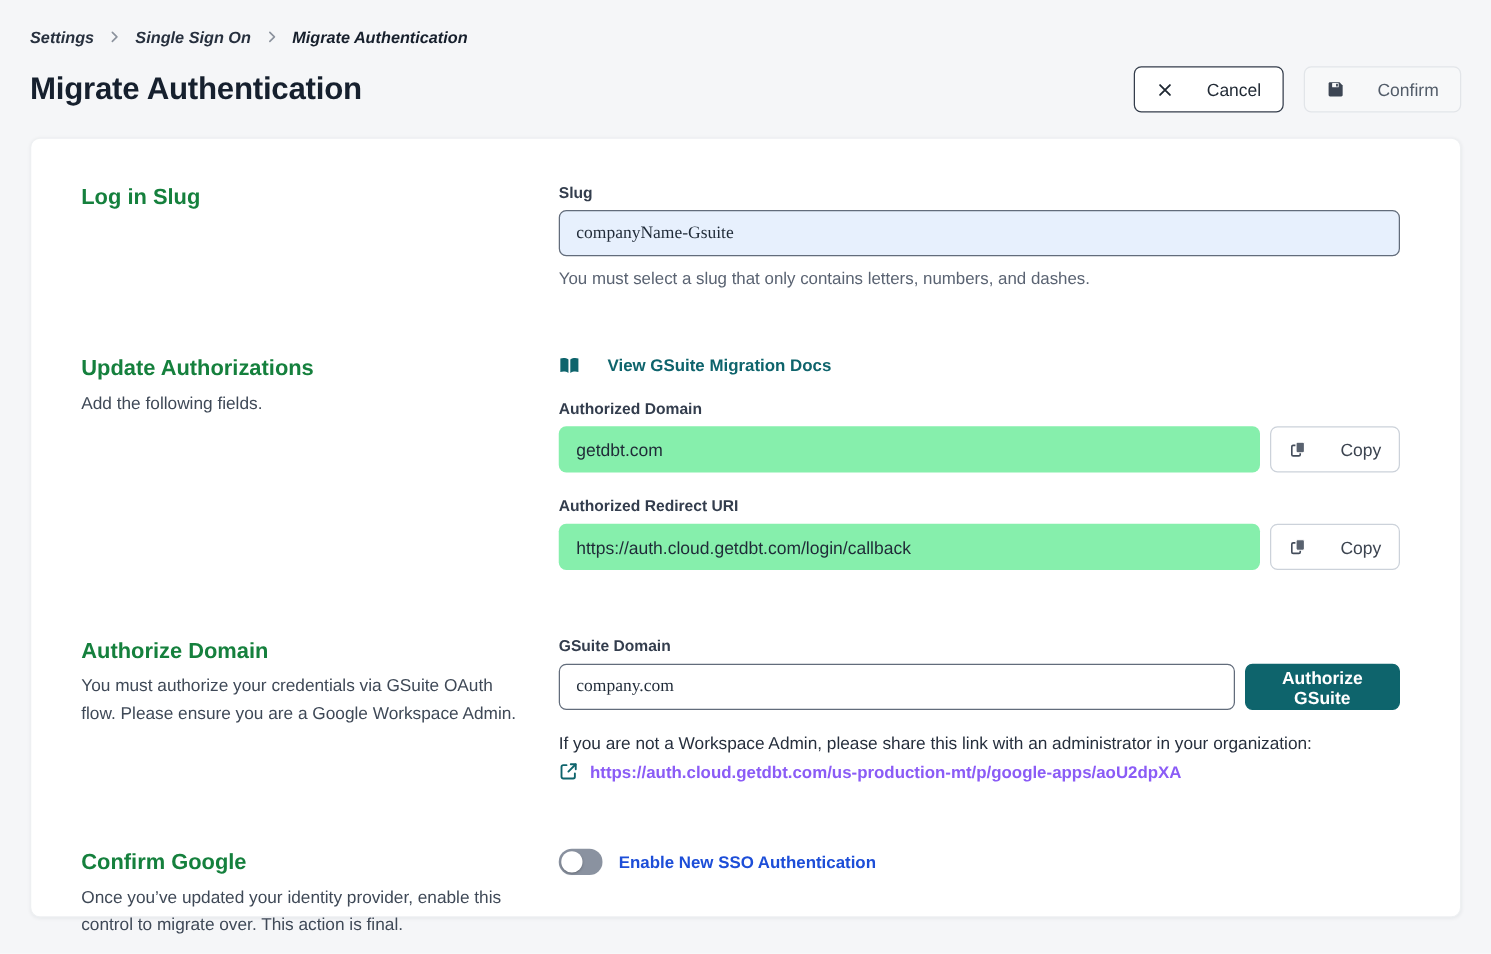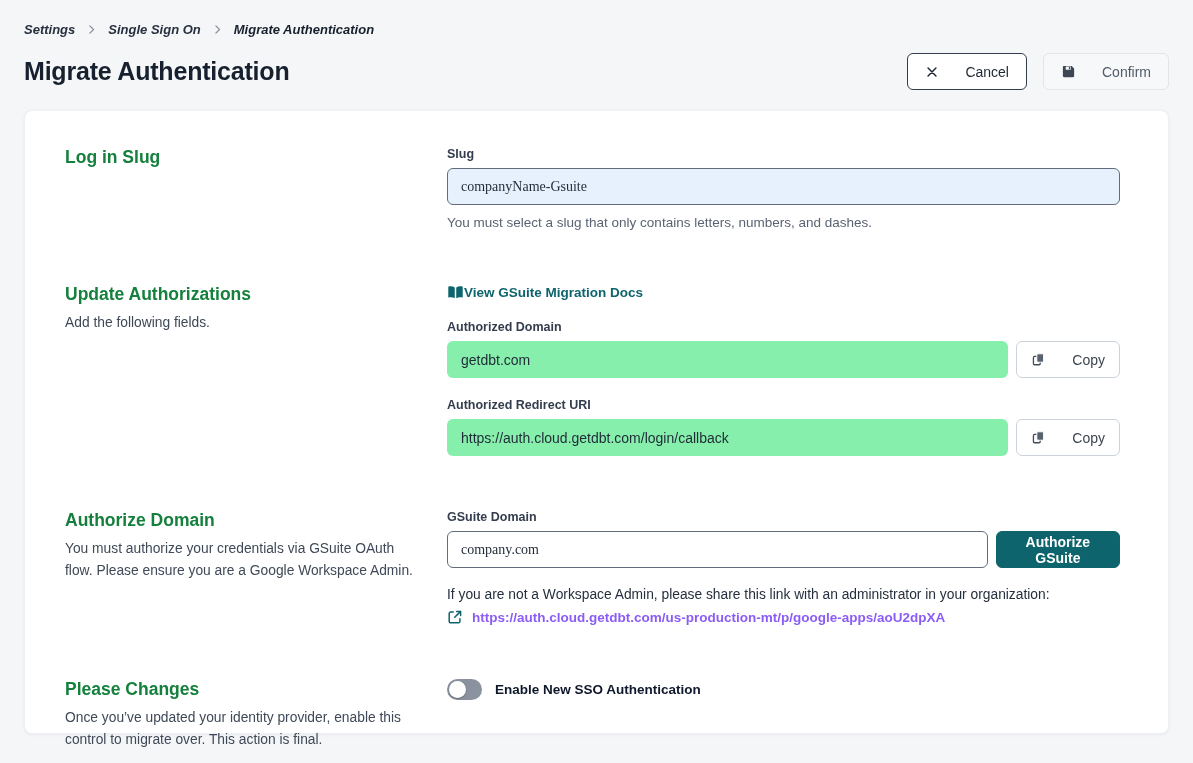--- a/index.html
+++ b/index.html
@@ -53,36 +53,36 @@
   .readonly-field {
     flex: 1; background: #86efac; border-radius: 6px; height: 37px;
     display: flex; align-items: center; padding: 0 14px; font-size: 14px; color: #1f2a37;
   }
   .field-row { display: flex; gap: 8px; align-items: center; }
   .field-group { margin-bottom: 20px; }
   .field-group:last-child { margin-bottom: 0; }
 
   .btn-copy { background: #ffffff; border: 1px solid #ccd2da; color: #3c4450; height: 37px; padding: 0 14px; font-weight: 400; }
 
-  .docs-link { display: inline-flex; align-items: center; gap: 0; color: #0e646c; font-weight: 700;
+  .docs-link { display: inline-flex; align-items: center; gap: 22px; color: #0e646c; font-weight: 700;
                font-size: 13.5px; margin-bottom: 19px; cursor: pointer; }
 
   .btn-teal { background: #0e646c; border: 1px solid #0e646c; color: #ffffff; font-weight: 700; padding: 0 16px; }
   .domain-row { display: flex; gap: 8px; align-items: center; }
 
   .admin-note { font-size: 13.8px; color: #262f3d; margin-top: 19px; }
   .share-link-row { display: flex; align-items: center; gap: 9px; margin-top: 7px; }
   .share-link { color: #8b5cf6; font-weight: 700; font-size: 13.5px; cursor: pointer; }
 
   
   .toggle-row { display: flex; align-items: center; gap: 13px; }
   .toggle { width: 35px; height: 21px; border-radius: 11px; background: #8a92a0; position: relative; cursor: pointer; flex: none; }
   .toggle .knob { position: absolute; left: 2px; top: 2px; width: 17px; height: 17px; border-radius: 50%;
                   background: #ffffff; box-shadow: 0 1px 2px rgba(0,0,0,0.25); }
-  .toggle-label { font-size: 13.5px; font-weight: 700; color: #0f172a; }
+  .toggle-label { font-size: 13.5px; font-weight: 700; color: #1d4ed8; }
 </style>
 </head>
 <body>
 
 <div class="page-header">
   <div class="breadcrumb">
     <span class="crumb">Settings</span>
     <span class="crumb-sep icon">
       <svg width="13" height="13" viewBox="0 0 16 16" fill="none">
           <path d="M6 3.5l4.5 4.5L6 12.5" stroke="currentColor" stroke-width="1.6" stroke-linecap="round" stroke-linejoin="round"></path>
@@ -207,21 +207,21 @@
             <path d="M13.4 2.6L7.7 8.3"></path>
           </svg>
         </span>
         <span class="share-link">https://auth.cloud.getdbt.com/us-production-mt/p/google-apps/aoU2dpXA</span>
       </div>
     </div>
   </div>
 
   <div class="section">
     <div>
-      <h2 class="section-heading">Please Changes</h2>
+      <h2 class="section-heading">Confirm Google</h2>
       <p class="section-desc">Once you’ve updated your identity provider, enable this control to migrate over. This action is final.</p>
     </div>
     <div>
       <div class="toggle-row">
         <div class="toggle">
           <span class="knob"></span>
         </div>
         <span class="toggle-label">Enable New SSO Authentication</span>
       </div>
     </div>

